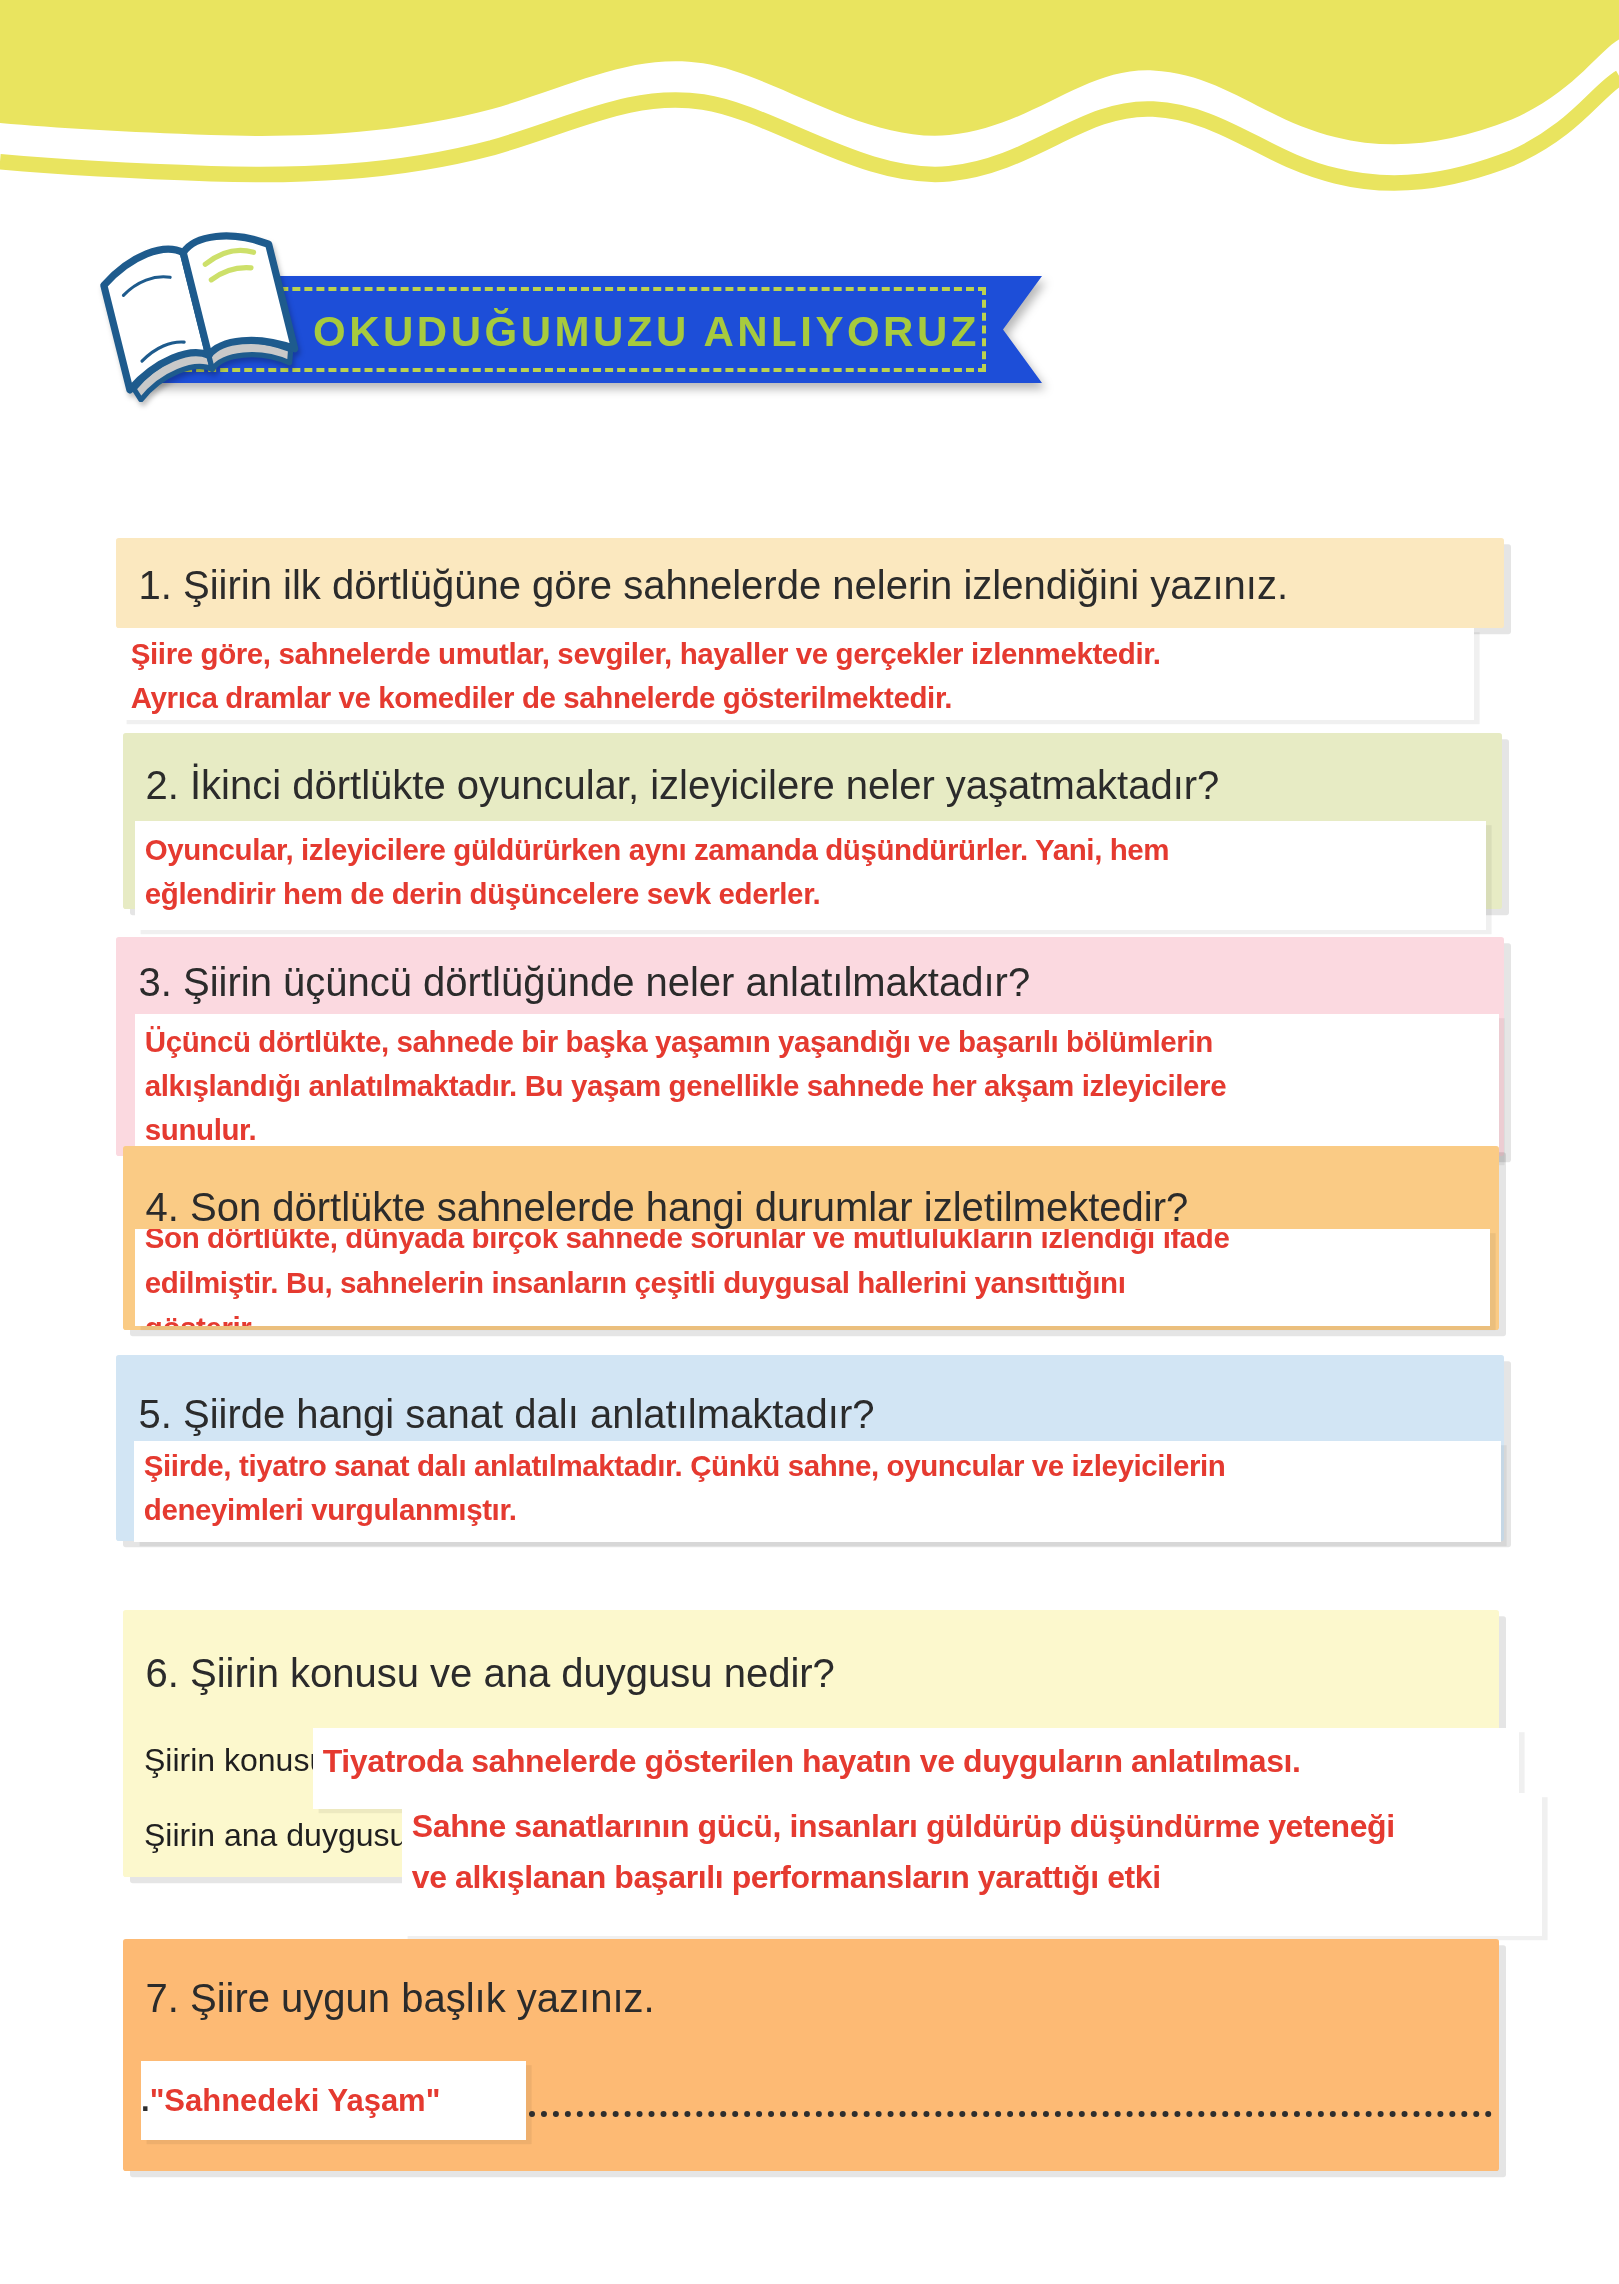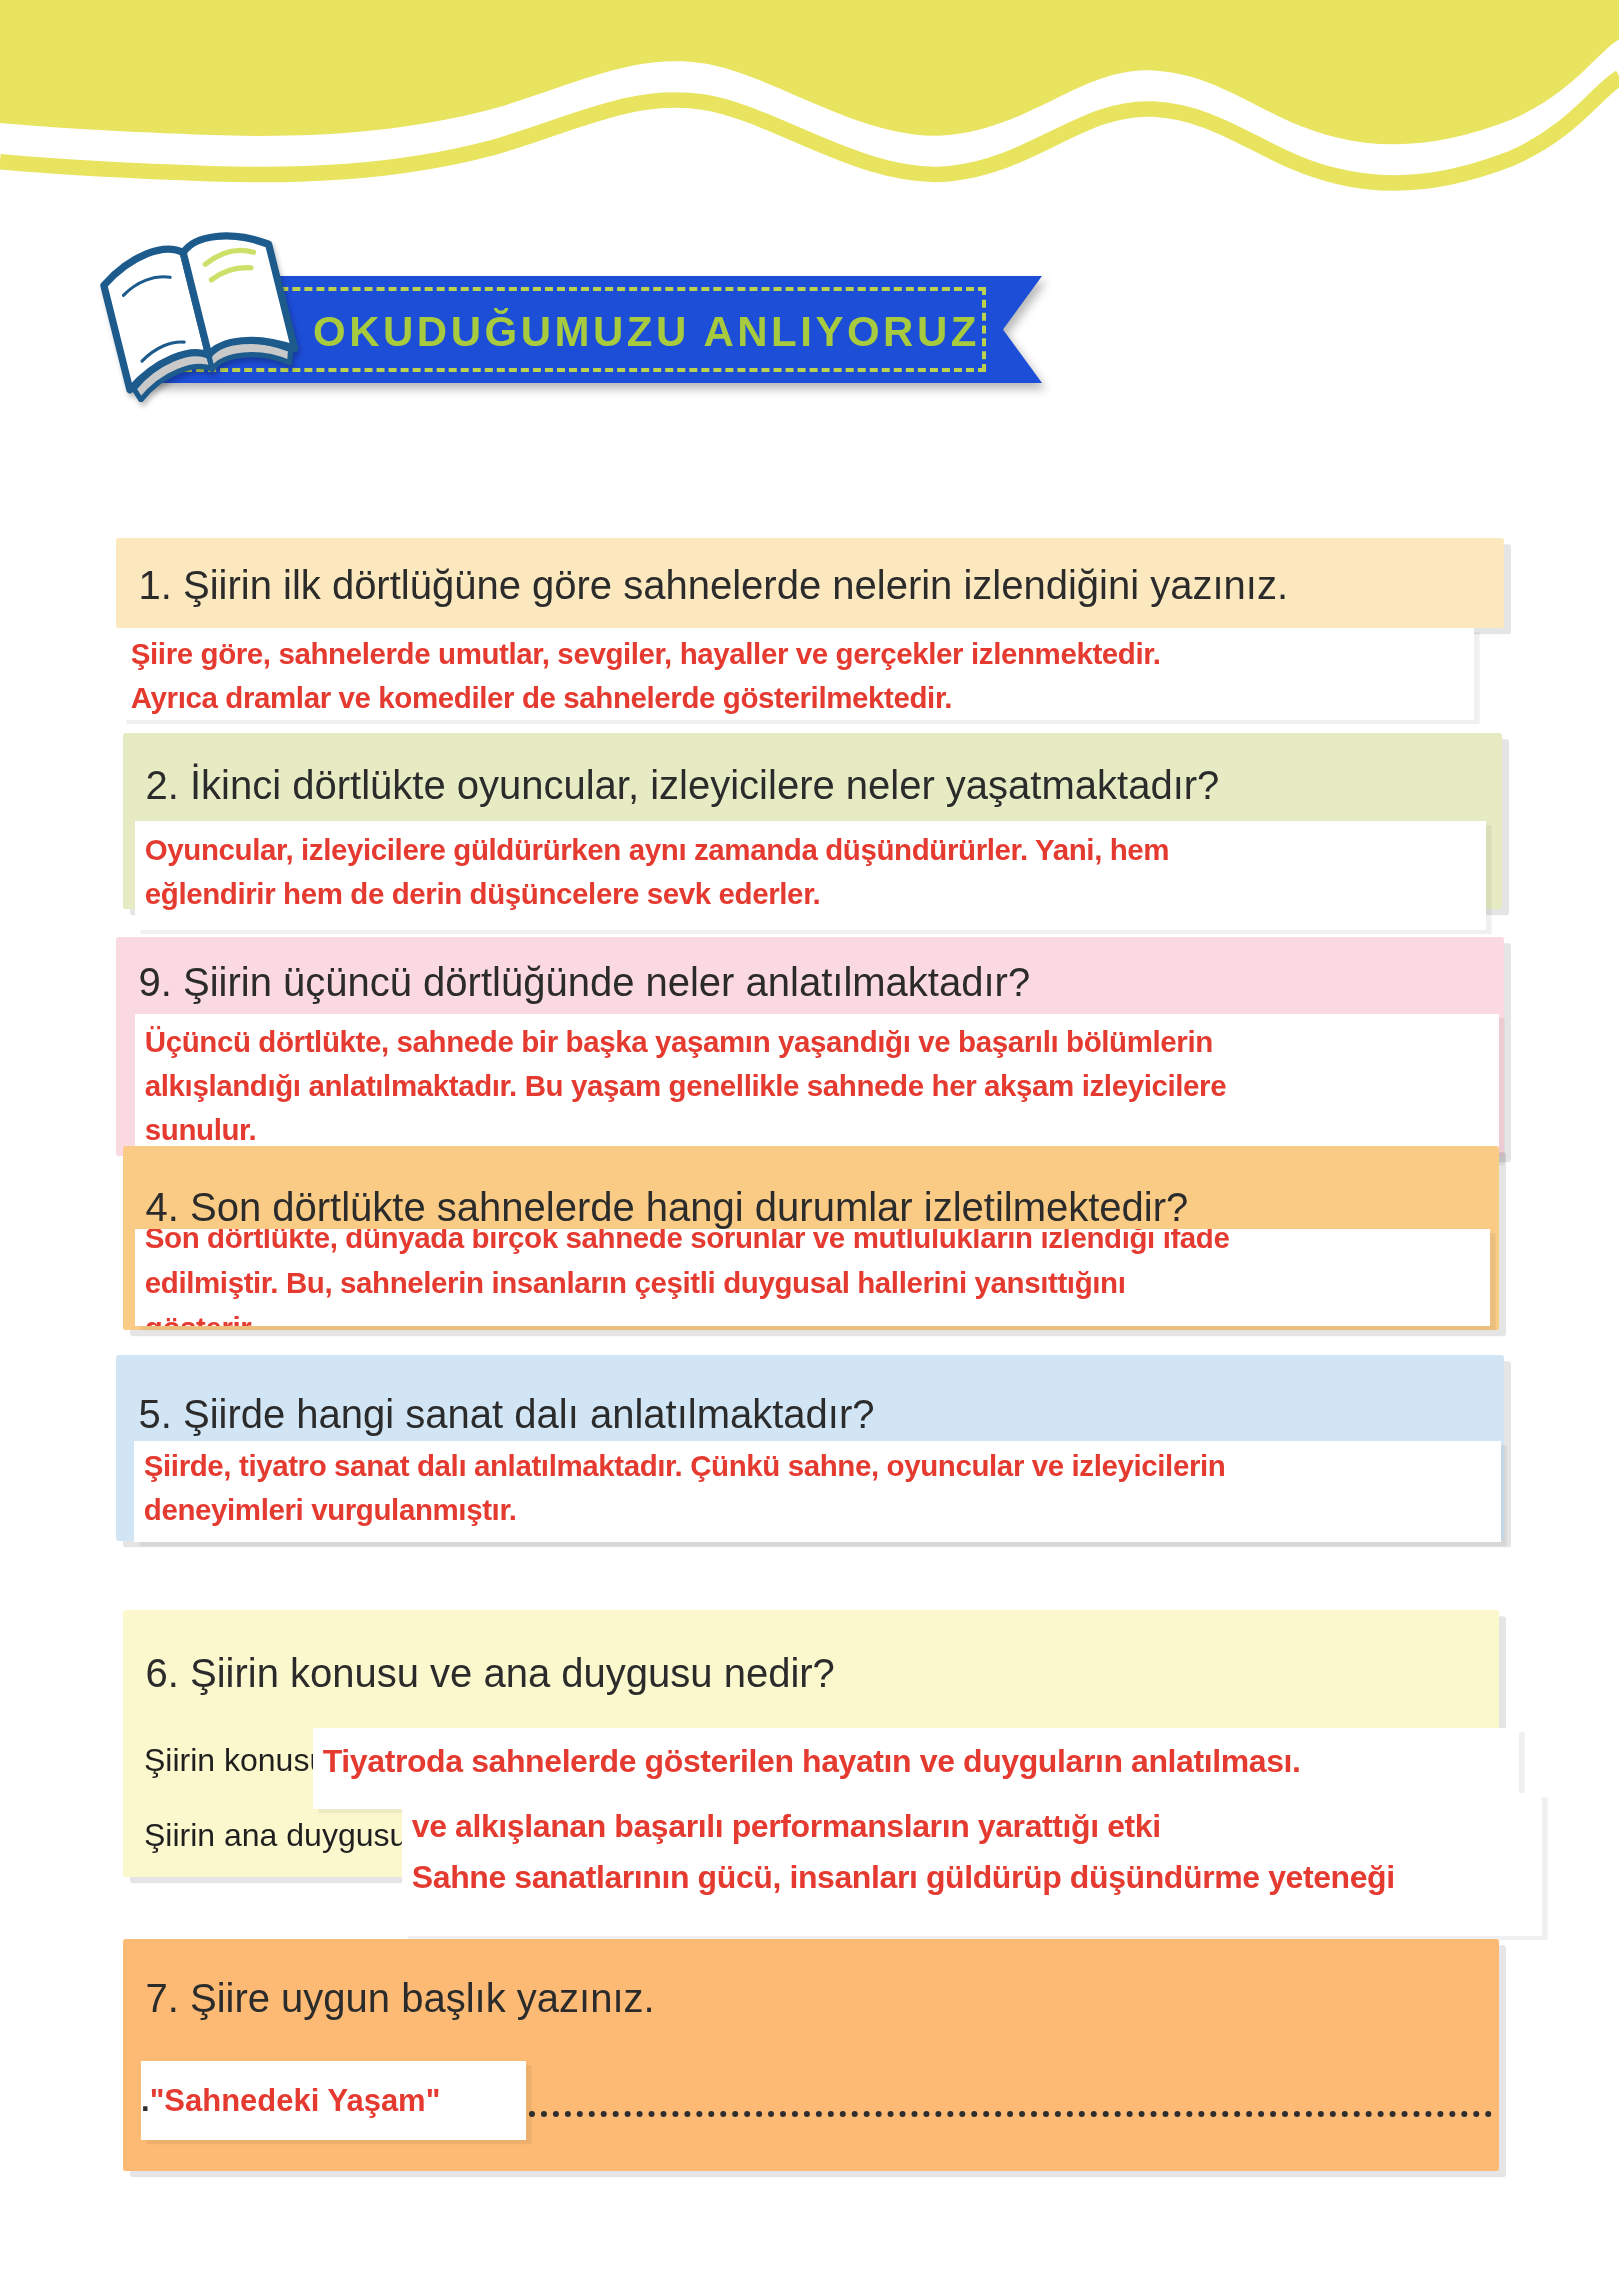--- a/index.html
+++ b/index.html
@@ -162,21 +162,21 @@
       <div class="qtext">2. İkinci dörtlükte oyuncular, izleyicilere neler yaşatmaktadır?</div>
     </div>
     <div class="answer q2-answer">
       <div class="rline">Oyuncular, izleyicilere güldürürken aynı zamanda düşündürürler. Yani, hem</div>
       <div class="rline">eğlendirir hem de derin düşüncelere sevk ederler.</div>
     </div>
   </section>
 
   <section>
     <div class="banner q3-banner">
-      <div class="qtext">9. Şiirin üçüncü dörtlüğünde neler anlatılmaktadır?</div>
+      <div class="qtext">3. Şiirin üçüncü dörtlüğünde neler anlatılmaktadır?</div>
     </div>
     <div class="answer q3-answer">
       <div class="rline">Üçüncü dörtlükte, sahnede bir başka yaşamın yaşandığı ve başarılı bölümlerin</div>
       <div class="rline">alkışlandığı anlatılmaktadır. Bu yaşam genellikle sahnede her akşam izleyicilere</div>
       <div class="rline">sunulur.</div>
     </div>
   </section>
 
   <section>
     <div class="banner q4-banner">
@@ -202,22 +202,22 @@
   <section>
     <div class="banner q6-banner">
       <div class="qtext">6. Şiirin konusu ve ana duygusu nedir?</div>
     </div>
     <div class="q6-label q6-label1">Şiirin konusu:</div>
     <div class="answer q6-answer1">
       <div class="rline">Tiyatroda sahnelerde gösterilen hayatın ve duyguların anlatılması.</div>
     </div>
     <div class="q6-label q6-label2">Şiirin ana duygusu:</div>
     <div class="answer q6-answer2">
+      <div class="rline">Sahne sanatlarının gücü, insanları güldürüp düşündürme yeteneği</div>
       <div class="rline">ve alkışlanan başarılı performansların yarattığı etki</div>
-      <div class="rline">Sahne sanatlarının gücü, insanları güldürüp düşündürme yeteneği</div>
     </div>
   </section>
 
   <section>
     <div class="banner q7-banner">
       <div class="qtext">7. Şiire uygun başlık yazınız.</div>
     </div>
     <div class="answer q7-answer">
       <span class="dot">.</span><span class="rtitle">"Sahnedeki Yaşam"</span>
     </div>

